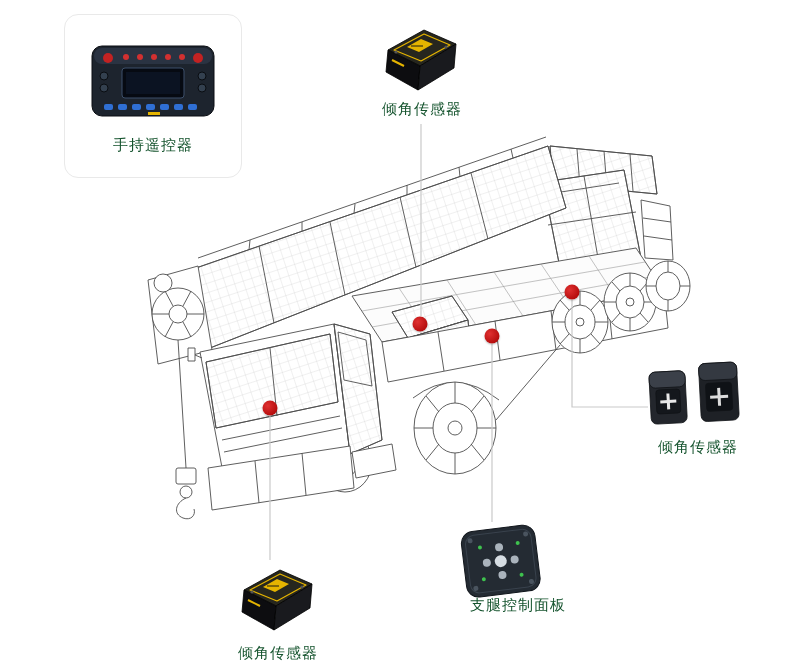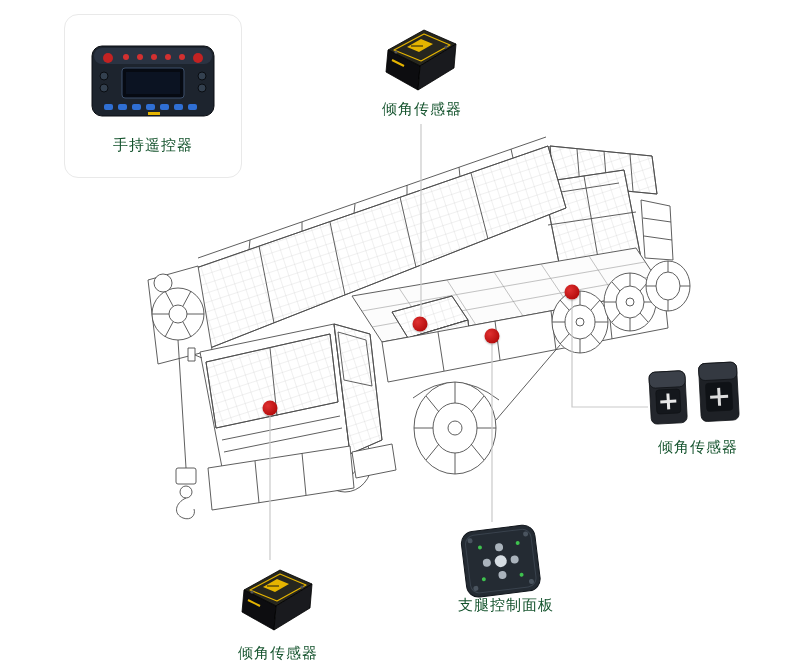--- a/index.html
+++ b/index.html
@@ -283,15 +283,15 @@
       <circle cx="45" cy="25" r="4" fill="#aab3bc"></circle>
       <circle cx="45" cy="53" r="4" fill="#aab3bc"></circle>
       <circle cx="31" cy="39" r="4" fill="#aab3bc"></circle>
       <circle cx="59" cy="39" r="4" fill="#aab3bc"></circle>
       <circle cx="26" cy="23" r="2" fill="#3ec24e"></circle>
       <circle cx="64" cy="23" r="2" fill="#3ec24e"></circle>
       <circle cx="26" cy="55" r="2" fill="#3ec24e"></circle>
       <circle cx="64" cy="55" r="2" fill="#3ec24e"></circle>
     </g>
   </svg>
-  <div class="callout-label" style="left:446px; top:596px; width:120px;">支腿控制面板</div>
+  <div class="callout-label" style="left:446px; top:596px; width:120px;text-align:right;">支腿控制面板</div>
 
 </div>
 
 </body></html>

